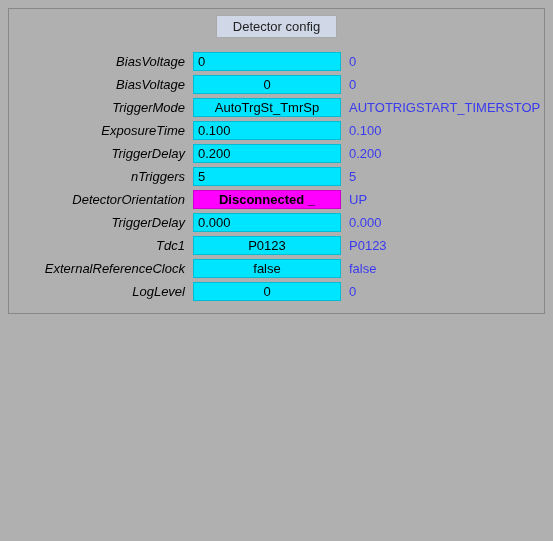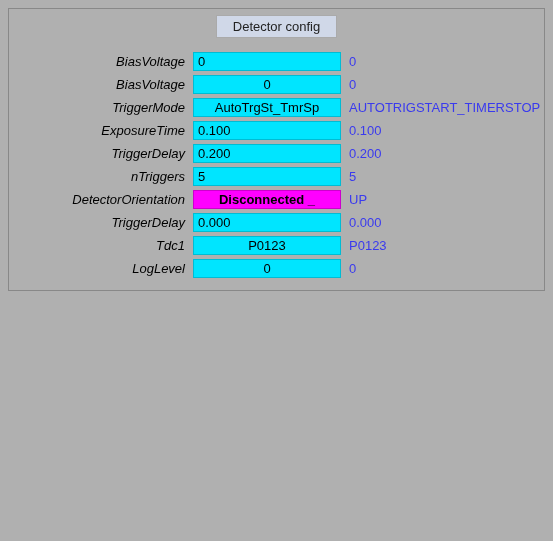--- a/index.html
+++ b/index.html
@@ -124,20 +124,25 @@
           <td class="label-cell">TriggerDelay</td>
           <td class="input-cell"><input type="text" class="cyan-input left-align" value="0.000" style=""></td>
           <td class="readonly-cell" style="overflow: hidden; max-width: 160px; white-space: nowrap;">0.000</td>
         </tr>
         <tr>
           <td class="label-cell">Tdc1</td>
           <td class="input-cell"><input type="text" class="cyan-input" value="P0123" style=""></td>
           <td class="readonly-cell" style="overflow: hidden; max-width: 160px; white-space: nowrap;">P0123</td>
         </tr>
         <tr>
+          <td class="label-cell">ExternalReferenceClock</td>
+          <td class="input-cell"><input type="text" class="cyan-input" value="false" style=""></td>
+          <td class="readonly-cell" style="overflow: hidden; max-width: 160px; white-space: nowrap;">false</td>
+        </tr>
+        <tr>
           <td class="label-cell">LogLevel</td>
           <td class="input-cell"><input type="text" class="cyan-input" value="0" style=""></td>
           <td class="readonly-cell" style="overflow: hidden; max-width: 160px; white-space: nowrap;">0</td>
         </tr>
       </tbody>
   </table>
   <div style="height:10px;"></div>
 </div>
 
 </body></html>

